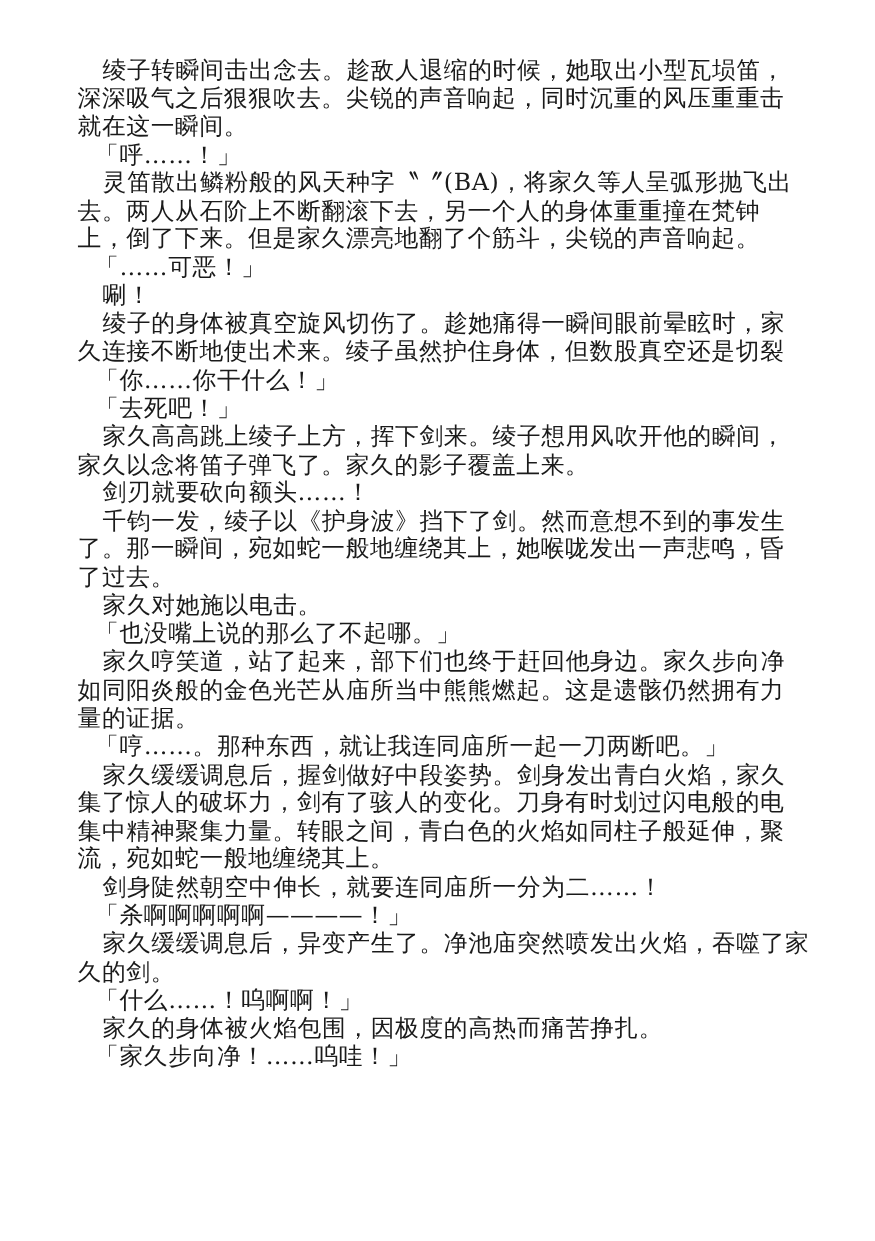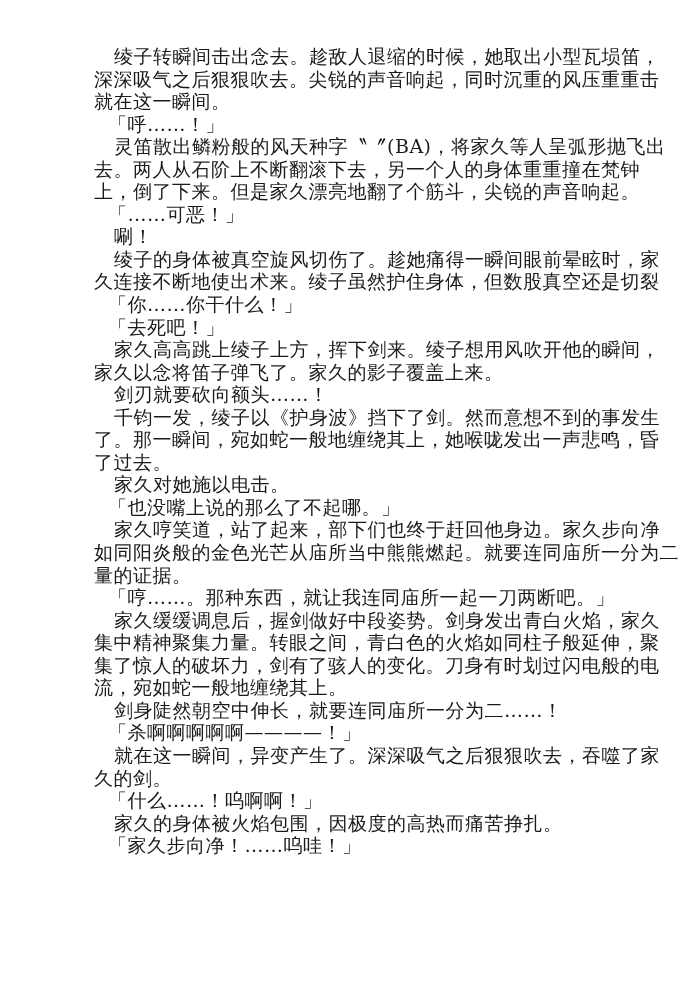--- a/index.html
+++ b/index.html
@@ -21,21 +21,20 @@
       color: #1a1a1a;
       font-family: "DejaVu Serif", "Liberation Serif", serif;
       font-size: 19px;
       line-height: 22.55px;
     }
     .line {
       display: block;
       white-space: nowrap;
       height: 22.55px;
       letter-spacing: 0.5px;
-      margin-left: 32px;
     }
     .indent {
       padding-left: 20px;
     }
     .dialog {
       padding-left: 14px;
     }
   </style>
 </head>
 <body>
@@ -56,27 +55,27 @@
     <span class="line dialog">「去死吧！」</span>
     <span class="line indent">家久高高跳上绫子上方，挥下剑来。绫子想用风吹开他的瞬间，</span>
     <span class="line">家久以念将笛子弹飞了。家久的影子覆盖上来。</span>
     <span class="line indent">剑刃就要砍向额头……！</span>
     <span class="line indent">千钧一发，绫子以《护身波》挡下了剑。然而意想不到的事发生</span>
     <span class="line">了。那一瞬间，宛如蛇一般地缠绕其上，她喉咙发出一声悲鸣，昏</span>
     <span class="line">了过去。</span>
     <span class="line indent">家久对她施以电击。</span>
     <span class="line dialog">「也没嘴上说的那么了不起哪。」</span>
     <span class="line indent">家久哼笑道，站了起来，部下们也终于赶回他身边。家久步向净</span>
-    <span class="line">如同阳炎般的金色光芒从庙所当中熊熊燃起。就要连同庙所一分为二</span>
+    <span class="line">如同阳炎般的金色光芒从庙所当中熊熊燃起。这是遗骸仍然拥有力</span>
     <span class="line">量的证据。</span>
     <span class="line dialog">「哼……。那种东西，就让我连同庙所一起一刀两断吧。」</span>
     <span class="line indent">家久缓缓调息后，握剑做好中段姿势。剑身发出青白火焰，家久</span>
+    <span class="line">集了惊人的破坏力，剑有了骇人的变化。刀身有时划过闪电般的电</span>
     <span class="line">集中精神聚集力量。转眼之间，青白色的火焰如同柱子般延伸，聚</span>
-    <span class="line">集了惊人的破坏力，剑有了骇人的变化。刀身有时划过闪电般的电</span>
     <span class="line">流，宛如蛇一般地缠绕其上。</span>
     <span class="line indent">剑身陡然朝空中伸长，就要连同庙所一分为二……！</span>
     <span class="line dialog">「杀啊啊啊啊啊————！」</span>
-    <span class="line indent">就在这一瞬间，异变产生了。深深吸气之后狠狠吹去，吞噬了家</span>
+    <span class="line indent">家久缓缓调息后，异变产生了。净池庙突然喷发出火焰，吞噬了家</span>
     <span class="line">久的剑。</span>
     <span class="line dialog">「什么……！呜啊啊！」</span>
     <span class="line indent">家久的身体被火焰包围，因极度的高热而痛苦挣扎。</span>
     <span class="line dialog">「家久步向净！……呜哇！」</span>
   </div>
 
 </body></html>

